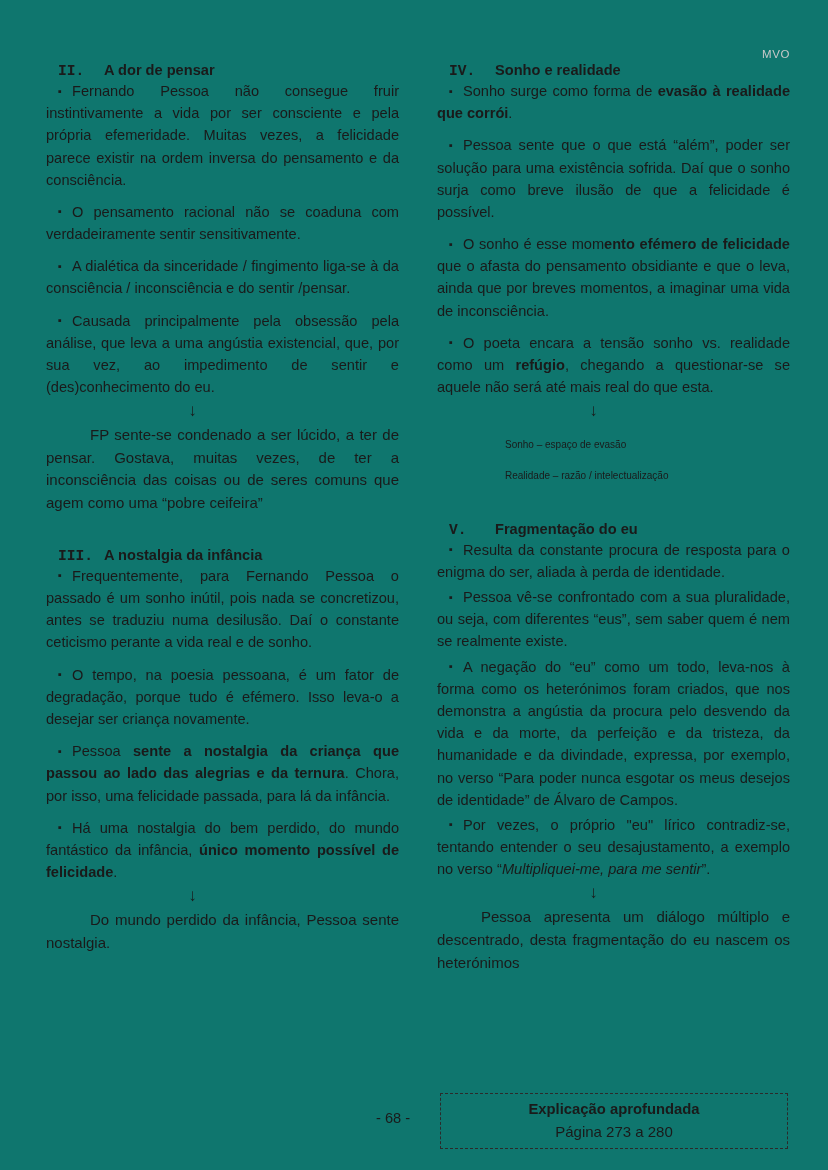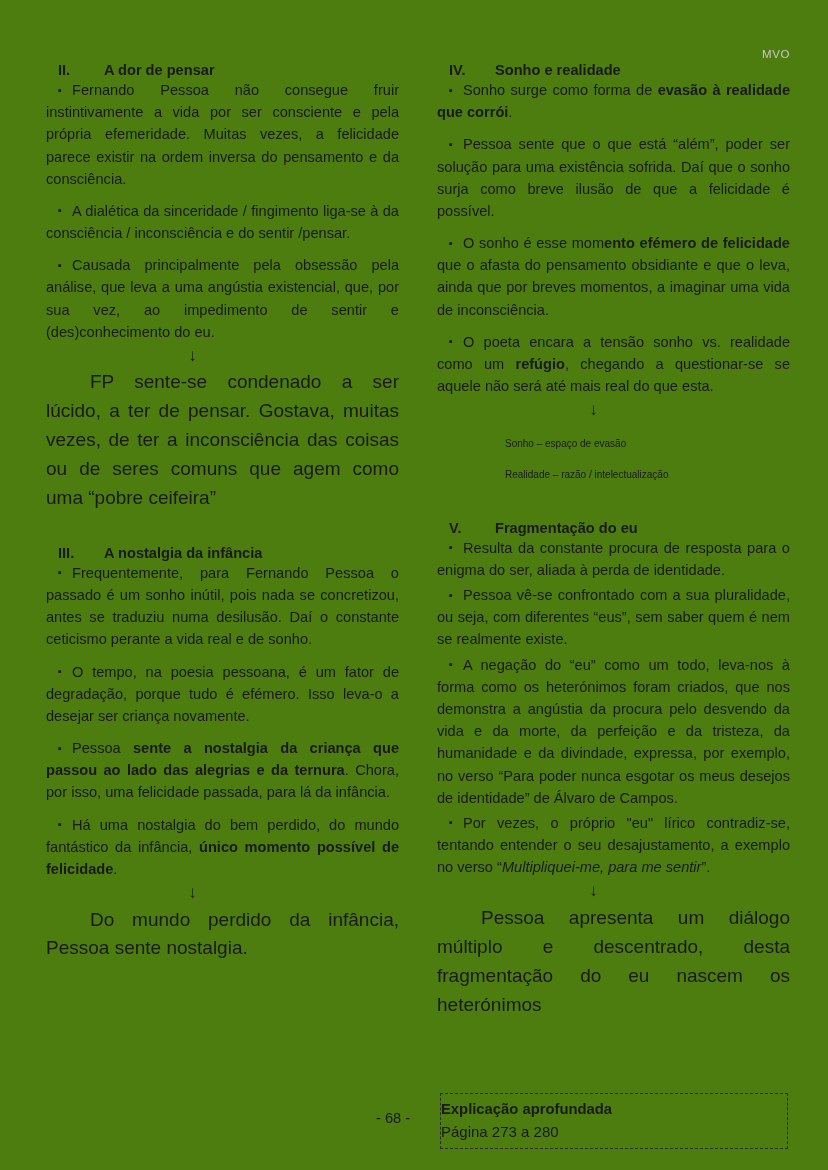--- a/index.html
+++ b/index.html
@@ -12,21 +12,21 @@
     height: 1170px;
     position: relative;
     font-family: "Liberation Sans", sans-serif;
     color: #1a1a1a;
     overflow: hidden;
   }
 
   .page {
     position: absolute;
     inset: 0;
-    background: #4d7c0f;
+    background: #0f766e;
   }
 
   .watermark {
     position: absolute;
     top: 48px;
     left: 0;
     width: 790px;
     text-align: right;
     font-size: 11.5px;
     letter-spacing: 0.6px;
@@ -51,20 +51,21 @@
     display: flex;
     align-items: baseline;
     font-weight: bold;
     font-size: 14.6px;
     margin: 0 0 1px 0;
     padding-left: 12px;
   }
   .heading .num {
     width: 46px;
     flex: 0 0 46px;
+    font-family: Liberation Mono, monospace;
   }
   .heading .htext { flex: 1 1 auto; }
 
   p.para {
     margin: 0 0 10px 0;
     font-size: 14.6px;
     line-height: 1.52;
     text-align: justify;
     text-justify: inter-word;
     hyphens: none;
@@ -78,21 +79,21 @@
     width: 26px;
     text-indent: 0;
     padding-left: 12px;
     box-sizing: border-box;
     font-size: 11px;
     vertical-align: 1.5px;
   }
 
   p.concl {
     margin: 0 0 10px 0;
-    font-size: 19px;
+    font-size: 15px;
     line-height: 1.52;
     text-align: justify;
     text-indent: 44px;
   }
 
   .arrow {
     text-align: center;
     font-size: 17px;
     line-height: 1.15;
     margin: 0 0 3px 0;
@@ -128,21 +129,21 @@
   .infobox {
     position: absolute;
     left: 440px;
     top: 0px;
     width: 348px;
     height: 56px;
     border: 1.6px dashed #2b2b2b;
     box-sizing: border-box;
     display: flex;
     flex-direction: column;
-    align-items: flex-start;
+    align-items: center;
     justify-content: center;
   }
   .infobox .ttl {
     font-size: 14.8px;
     font-weight: bold;
     line-height: 1.45;
   }
   .infobox .sub {
     font-size: 15px;
     line-height: 1.45;
@@ -159,20 +160,21 @@
 
     <div class="col">
 
       <div class="heading">
         <span class="num">II.</span>
         <span class="htext">A dor de pensar</span>
       </div>
 
       <p class="para bullet"><span class="bul">▪</span><span>Fernando Pessoa não consegue fruir instintivamente a vida por ser consciente e pela própria efemeridade. Muitas vezes, a felicidade parece existir na ordem inversa do pensamento e da consciência.</span></p>
 
+      <p class="para bullet"><span class="bul">▪</span><span>O pensamento racional não se coaduna com verdadeiramente sentir sensitivamente.</span></p>
 
       <p class="para bullet"><span class="bul">▪</span><span>A dialética da sinceridade / fingimento liga-se à da consciência / inconsciência e do sentir /pensar.</span></p>
 
 
       <p class="para bullet tight"><span class="bul">▪</span><span>Causada principalmente pela obsessão pela análise, que leva a uma angústia existencial, que, por sua vez, ao impedimento de sentir e (des)conhecimento do eu.</span></p>
 
       <div class="arrow">↓</div>
 
       <p class="concl">FP sente-se condenado a ser lúcido, a ter de pensar. Gostava, muitas vezes, de ter a inconsciência das coisas ou de seres comuns que agem como uma “pobre ceifeira”</p>
 

